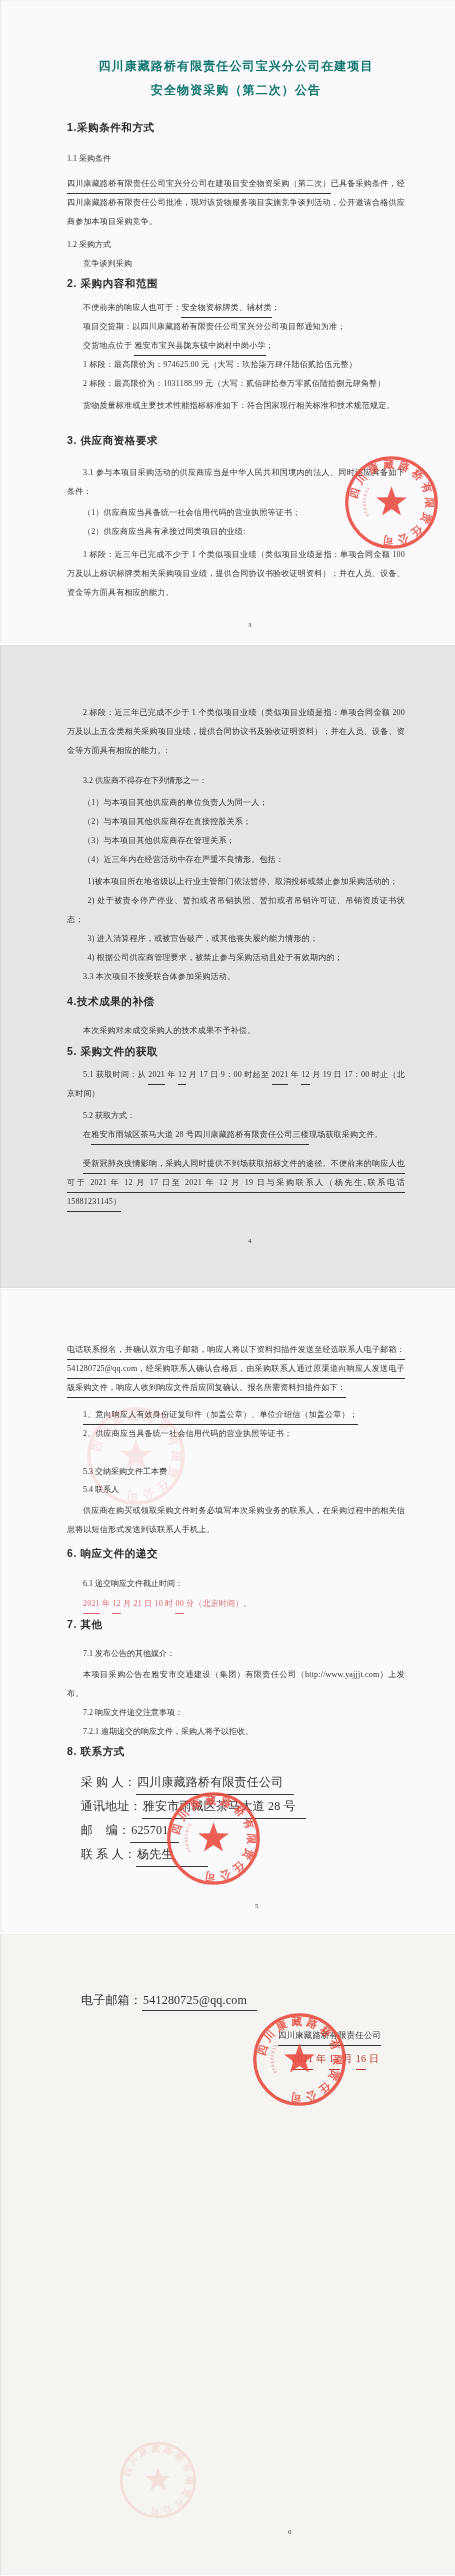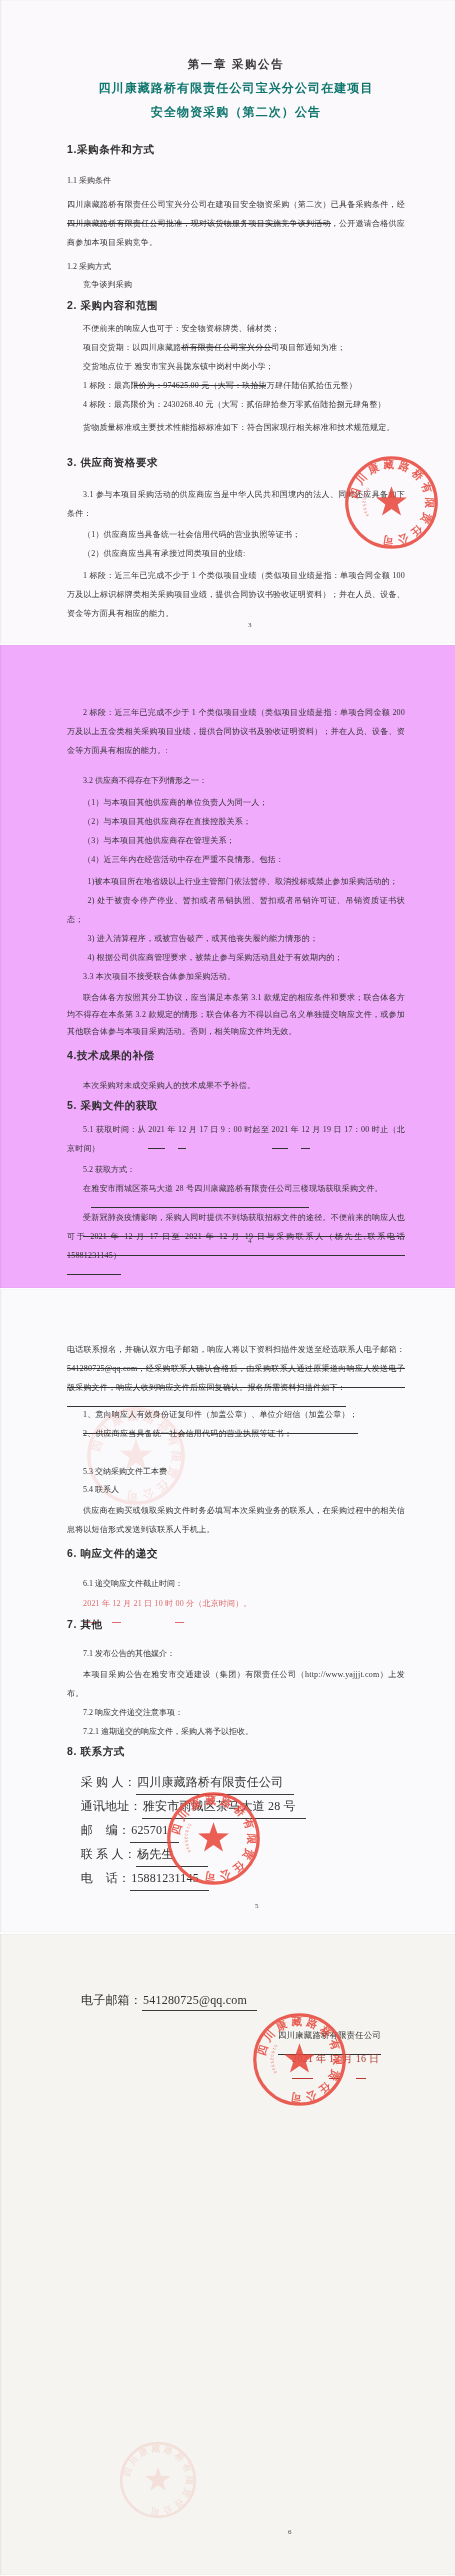--- a/index.html
+++ b/index.html
@@ -2,33 +2,33 @@
 <html style="font-size:9px"><head>
 <meta charset="utf-8">
 <style>
   html,body { margin:0; padding:0; background:#fdfdfd; }
   body { width:456px; font-family:"Liberation Serif","DejaVu Serif",serif; color:#333; }
   .doc { width:456px; }
   .page { position:relative; width:456px; box-sizing:border-box; overflow:hidden;
           padding-left:67px; padding-right:51px;
           box-shadow: inset 1.1px 0 1.7px -0.6px rgba(0,0,0,.10), inset -0.6px 0 1.1px rgba(0,0,0,.04); }
   .page1 { height:643px; background:#fbf9fc; padding-top:54px;  margin-bottom:1.7px; }
-  .page2 { height:643px; background:#f0abfc; padding-top:58px; margin-bottom:1.7px; }
+  .page2 { height:643px; background:#e5e5e5; padding-top:58px; margin-bottom:1.7px; }
   .page3 { height:643px; background:#faf9fb; padding-top:51px;  margin-bottom:1.7px; }
   .page4 { height:641px; background:#f5f4f0; }
 
   .t1 { font:bold 11.4px "Liberation Sans","DejaVu Sans",sans-serif; line-height:21.6px; text-align:center; letter-spacing:1.7px; color:#3a3a3a; }
   .t2 { font:bold 12px "Liberation Sans","DejaVu Sans",sans-serif; line-height:24px; text-align:center; letter-spacing:1.1px; color:#0f766e; }
   .h  { font:bold 10.5px "Liberation Sans","DejaVu Sans",sans-serif; line-height:16px; letter-spacing:0.6px; color:#2e2e2e; }
   .sh { font-size:8px; line-height:17px; }
   .para { font-size:8px; line-height:19px; text-align:justify; letter-spacing:0.2px; }
   .lh30 { line-height:17px; }
   .ind { text-indent:16px; }
   .ind2 { text-indent:20.5px; }
-  .u { border-bottom:0.6px solid currentColor; padding-bottom:14px; }
+  .u { border-bottom:0.6px solid currentColor; padding-bottom:5px; }
   .red { color:#dd6b6e; }
 
   .crow { display:flex; font-size:12px; line-height:23px; letter-spacing:0.2px; }
   .clabel { white-space:pre; }
   .cval { border-bottom:0.6px solid #3a3a3a; padding:0 10.2px 0 1.1px; }
 
   .pagenum { position:absolute; font-size:7.1px; color:#444; }
 
   .abs { position:absolute; }
   .sig { font-size:8.3px; letter-spacing:0.3px; }
@@ -55,35 +55,34 @@
     <g id="sealBase">
       <circle cx="90" cy="90" r="83" fill="none" stroke="currentColor" stroke-width="6"></circle>
       <polygon fill="currentColor" points="90,60 97.05,80.29 118.53,80.73 101.41,93.71 107.63,114.27 90,102 72.37,114.27 78.59,93.71 61.47,80.73 82.95,80.29"></polygon>
     </g>
   </defs>
 </svg>
 
 <div class="doc">
 
   <section class="page page1">
-    <div class="t1">第一章 采购公告</div>
     <div class="t2">四川康藏路桥有限责任公司宝兴分公司在建项目</div>
     <div class="t2">安全物资采购（第二次）公告</div>
 
     <div class="h" style="margin-top:17px">1.采购条件和方式</div>
     <div class="sh" style="margin-top:15px">1.1 采购条件</div>
     <p class="para" style="margin:6.8px 0 0"><span class="u">四川康藏路桥有限责任公司宝兴分公司在建项目安全物资采购（第二次）</span><span>已具备采购条件，经四川康藏路桥有限责任公司批准，现对该货物服务项目实施竞争谈判活动，公开邀请合格供应商参加本项目采购竞争。</span></p>
     <div class="sh" style="margin-top:5.7px">1.2 采购方式</div>
     <div class="para lh30 ind" style="margin-top:1.1px">竞争谈判采购</div>
     <div class="h" style="margin-top:3.4px">2. 采购内容和范围</div>
     <p class="para ind" style="margin:6.8px 0 0"><span>不便前来的响应人也可于：</span><span class="u">安全物资标牌类、辅材类</span><span>；</span></p>
     <p class="para ind" style="margin:0">项目交货期：以四川康藏路桥有限责任公司宝兴分公司项目部通知为准；</p>
     <p class="para ind" style="margin:0"><span>交货地点位于 </span><span class="u">雅安市宝兴县陇东镇中岗村中岗小学</span><span>；</span></p>
     <p class="para ind" style="margin:0">1 标段：最高限价为：974625.00 元（大写：玖拾柒万肆仟陆佰贰拾伍元整）</p>
-    <p class="para ind" style="margin:0">4 标段：最高限价为：2430268.40 元（大写：贰佰肆拾叁万零贰佰陆拾捌元肆角整）</p>
+    <p class="para ind" style="margin:0">2 标段：最高限价为：1031188.99 元（大写：贰佰肆拾叁万零贰佰陆拾捌元肆角整）</p>
     <p class="para ind" style="margin:3.4px 0 0">货物质量标准或主要技术性能指标标准如下：符合国家现行相关标准和技术规范规定。</p>
     <div class="h" style="margin-top:17px">3. 供应商资格要求</div>
     <p class="para ind" style="margin:15px 0 0">3.1 参与本项目采购活动的供应商应当是中华人民共和国境内的法人、同时还应具备如下条件：</p>
     <p class="para ind" style="margin:2.3px 0 0">（1）供应商应当具备统一社会信用代码的营业执照等证书；</p>
     <p class="para ind" style="margin:0">（2）供应商应当具有承接过同类项目的业绩:</p>
     <p class="para ind" style="margin:3.4px 0 0">1 标段：近三年已完成不少于 1 个类似项目业绩（类似项目业绩是指：单项合同金额 100 万及以上标识标牌类相关采购项目业绩，提供合同协议书验收证明资料）；并在人员、设备、资金等方面具有相应的能力。</p>
 
     <div class="stamp stamp1">
       <svg viewBox="0 0 180 180">
         <use href="#sealBase"></use>
@@ -99,21 +98,20 @@
     <div class="sh ind" style="margin-top:12.5px">3.2 供应商不得存在下列情形之一：</div>
     <p class="para ind" style="margin:3.4px 0 0">（1）与本项目其他供应商的单位负责人为同一人；</p>
     <p class="para ind" style="margin:0">（2）与本项目其他供应商存在直接控股关系；</p>
     <p class="para ind" style="margin:0">（3）与本项目其他供应商存在管理关系；</p>
     <p class="para ind" style="margin:0">（4）近三年内在经营活动中存在严重不良情形。包括：</p>
     <p class="para ind2" style="margin:3.4px 0 0">1)被本项目所在地省级以上行业主管部门依法暂停、取消投标或禁止参加采购活动的；</p>
     <p class="para ind2" style="margin:0">2) 处于被责令停产停业、暂扣或者吊销执照、暂扣或者吊销许可证、吊销资质证书状态；</p>
     <p class="para ind2" style="margin:0">3) 进入清算程序，或被宣告破产，或其他丧失履约能力情形的；</p>
     <p class="para ind2" style="margin:0">4) 根据公司供应商管理要求，被禁止参与采购活动且处于有效期内的；</p>
     <div class="para ind" style="margin-top:0">3.3 本次项目不接受联合体参加采购活动。</div>
-    <p class="para lh30 ind" style="margin:3.4px 0 0">联合体各方按照其分工协议，应当满足本条第 3.1 款规定的相应条件和要求；联合体各方均不得存在本条第 3.2 款规定的情形；联合体各方不得以自己名义单独提交响应文件，或参加其他联合体参与本项目采购活动。否则，相关响应文件均无效。</p>
     <div class="h" style="margin-top:6.8px">4.技术成果的补偿</div>
     <p class="para ind" style="margin:12.5px 0 0">本次采购对未成交采购人的技术成果不予补偿。</p>
     <div class="h" style="margin-top:2.3px">5. 采购文件的获取</div>
     <p class="para ind" style="margin:6.8px 0 0"><span>5.1 获取时间：从 </span><span class="u">2021</span><span> 年 </span><span class="u">12</span><span> 月 17 日 9：00 时起至 </span><span class="u">2021</span><span> 年 </span><span class="u">12</span><span> 月 19 日 17：00 时止（北京时间）</span></p>
     <div class="sh ind" style="margin-top:3.4px">5.2 获取方式：</div>
     <p class="para ind" style="margin:1.1px 0 0"><span>在</span><span class="u">雅安市雨城区茶马大道 28 号四川康藏路桥有限责任公司三楼</span><span>现场获取采购文件。</span></p>
     <p class="para ind" style="margin:10px 0 0"><span class="u">受新冠肺炎疫情影响，采购人同时提供不到场获取招标文件的途径。不便前来的响应人也可于 2021 年 12 月 17 日至 2021 年 12 月 19 日与采购联系人（杨先生,联系电话 15881231145）</span></p>
     <div class="pagenum" style="left:248px; top:592px">4</div>
   </section>
 
@@ -144,24 +142,20 @@
         <span class="cval">雅安市雨城区茶马大道 28 号</span>
       </div>
       <div class="crow">
         <span class="clabel">邮    编：</span>
         <span class="cval">625701</span>
       </div>
       <div class="crow">
         <span class="clabel">联 系 人：</span>
         <span class="cval" style="padding-right:34px">杨先生</span>
       </div>
-      <div class="crow">
-        <span class="clabel">电    话：</span>
-        <span class="cval">15881231145</span>
-      </div>
     </div>
 
     <div class="stamp ghost ghost3">
       <svg viewBox="0 0 180 180">
         <use href="#sealBase"></use>
         <text class="ring"><textPath href="#ringPath" startOffset="6">四川康藏路桥有限责任公司</textPath></text>
       </svg>
     </div>
     <div class="stamp stamp2">
       <svg viewBox="0 0 180 180">

